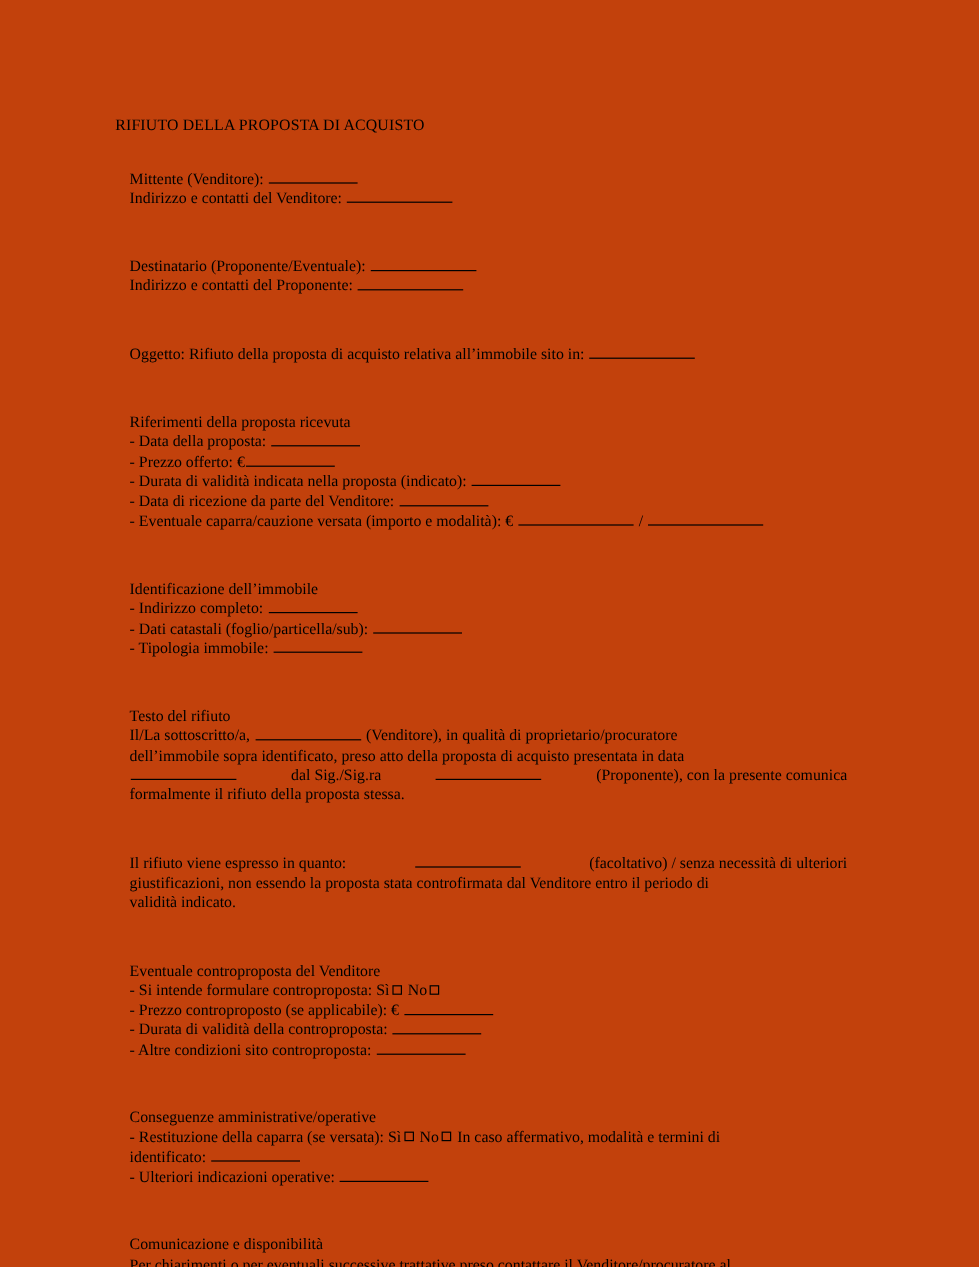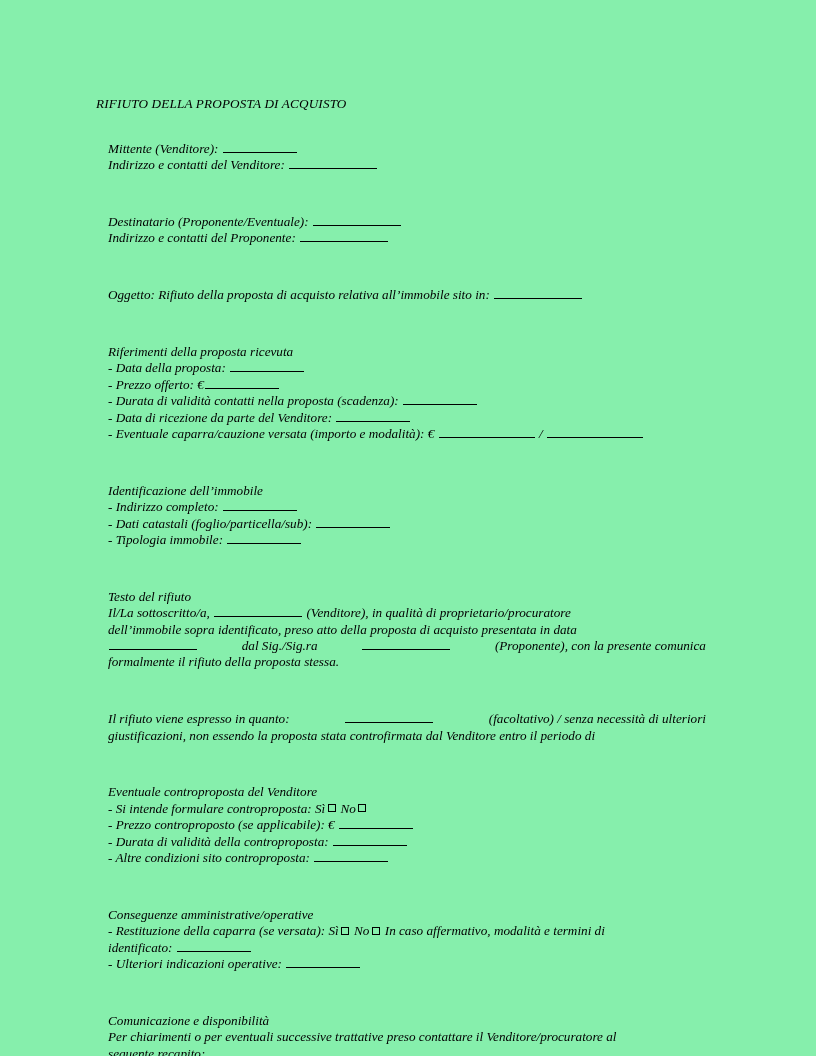--- a/index.html
+++ b/index.html
@@ -11,24 +11,23 @@
     width: 816px;
     height: 1056px;
     font-family: "Liberation Serif", "DejaVu Serif", serif;
     color: #000000;
     -webkit-font-smoothing: antialiased;
   }
   .page {
     position: relative;
     width: 816px;
     height: 1056px;
-    background: #86efac;
+    background: #c2410c;
     box-sizing: border-box;
     padding: 96px 98px 0 96px;
-    font-style: italic;
   }
   .doc {
     font-size: 13.2px;
     line-height: 16.4px;
   }
   .title {
     font-size: 13.2px;
     line-height: 16.4px;
     letter-spacing: 0.15px;
     white-space: nowrap;
@@ -103,21 +102,21 @@
     <div class="block">
       <div class="line"><span>Oggetto: Rifiuto della proposta di acquisto relativa all’immobile sito in:</span> <span class="blank b-md"></span></div>
     </div>
 
     <div class="gap"></div>
 
     <div class="block">
       <div class="line">Riferimenti della proposta ricevuta</div>
       <div class="line"><span>- Data della proposta:</span> <span class="blank b-sm"></span></div>
       <div class="line"><span>- Prezzo offerto: €</span><span class="blank b-sm"></span></div>
-      <div class="line"><span>- Durata di validità contatti nella proposta (scadenza):</span> <span class="blank b-sm"></span></div>
+      <div class="line"><span>- Durata di validità indicata nella proposta (indicato):</span> <span class="blank b-sm"></span></div>
       <div class="line"><span>- Data di ricezione da parte del Venditore:</span> <span class="blank b-sm"></span></div>
       <div class="line"><span>- Eventuale caparra/cauzione versata (importo e modalità): €</span> <span class="blank b-lg"></span> <span>/</span> <span class="blank b-lg"></span></div>
     </div>
 
     <div class="gap"></div>
 
     <div class="block">
       <div class="line">Identificazione dell’immobile</div>
       <div class="line"><span>- Indirizzo completo:</span> <span class="blank b-sm"></span></div>
       <div class="line"><span>- Dati catastali (foglio/particella/sub):</span> <span class="blank b-sm"></span></div>
@@ -141,20 +140,21 @@
 
     <div class="gap"></div>
 
     <div class="block para">
       <div class="jline">
           <span>Il rifiuto viene espresso in quanto:</span>
           <span class="blank b-md"></span>
           <span>(facoltativo) / senza necessità di ulteriori</span>
         </div>
       <div class="jline last">giustificazioni, non essendo la proposta stata controfirmata dal Venditore entro il periodo di</div>
+      <div class="jline last">validità indicato.</div>
     </div>
 
     <div class="gap"></div>
 
     <div class="block">
       <div class="line">Eventuale controproposta del Venditore</div>
       <div class="line"><span>- Si intende formulare controproposta:</span> <span>Sì</span><span class="cb"></span> <span>No</span><span class="cb"></span></div>
       <div class="line"><span>- Prezzo controproposto (se applicabile): €</span> <span class="blank b-sm"></span></div>
       <div class="line"><span>- Durata di validità della controproposta:</span> <span class="blank b-sm"></span></div>
       <div class="line"><span>- Altre condizioni sito controproposta:</span> <span class="blank b-sm"></span></div>

